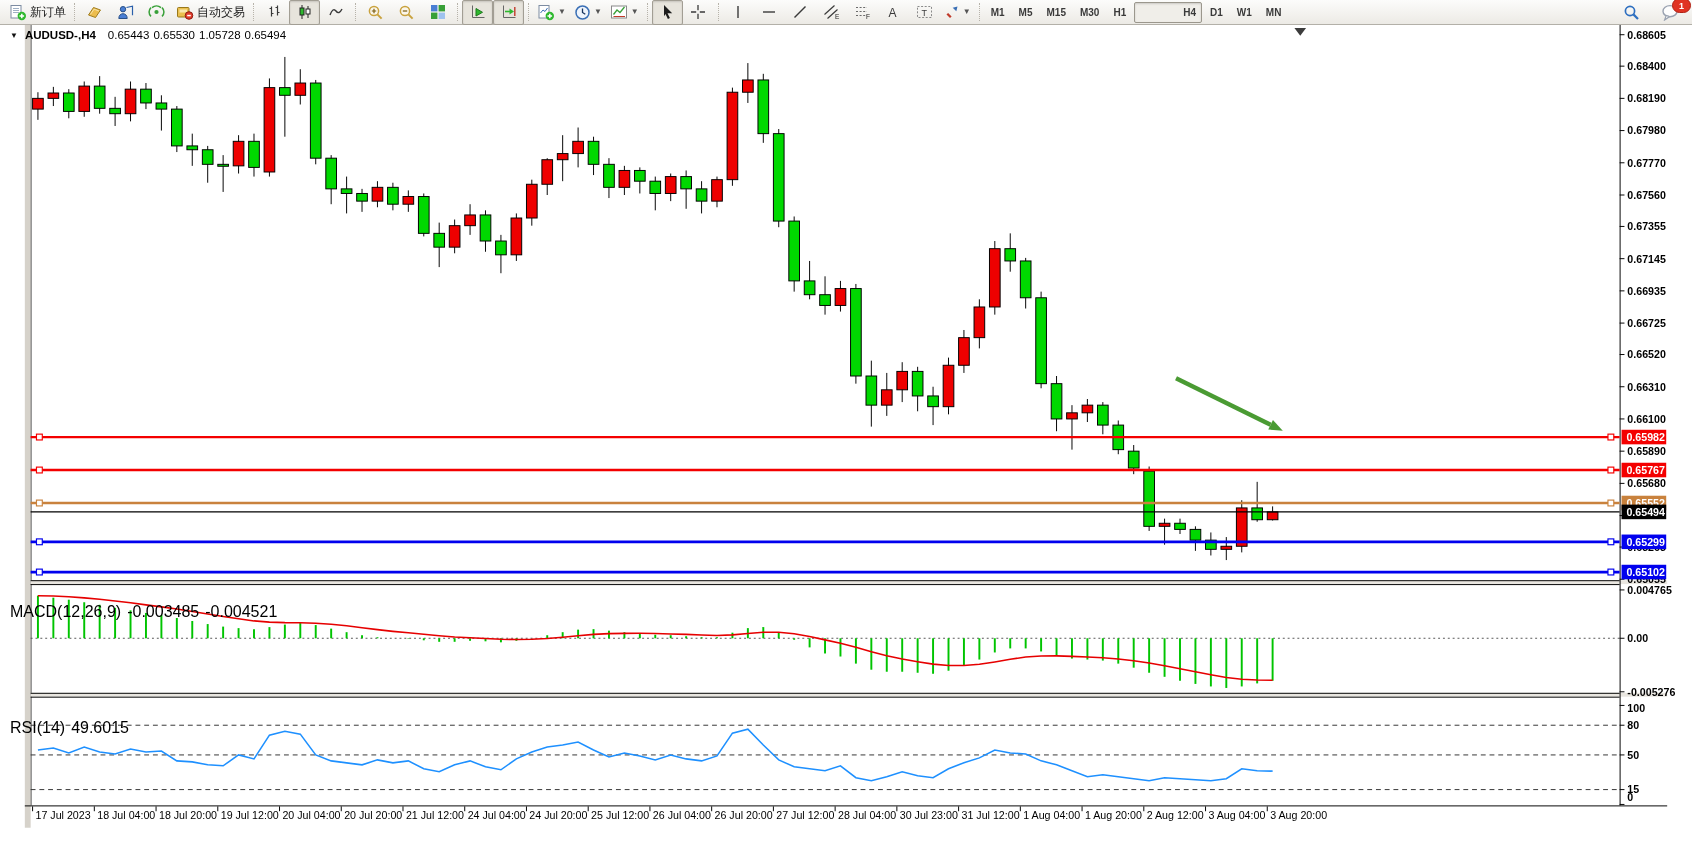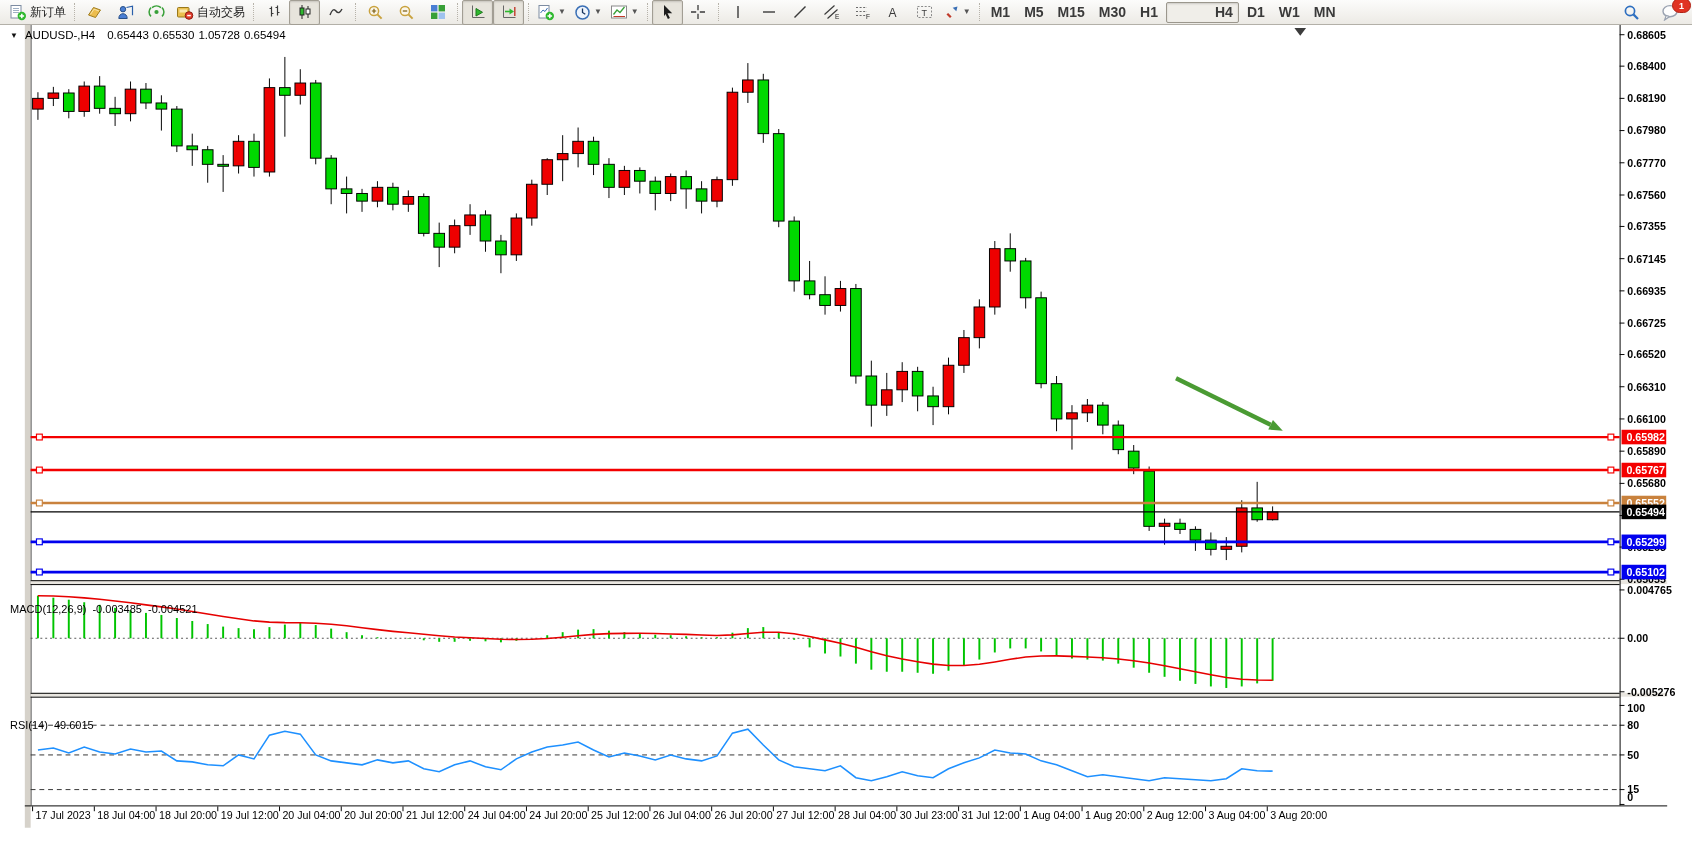--- a/index.html
+++ b/index.html
@@ -10,33 +10,33 @@
            background:linear-gradient(#fcfcfb,#eceae5);border-bottom:1px solid #b3b0a8;
            display:flex;align-items:center;padding-left:5px;}
   .tb-btn{height:21px;min-width:23px;display:flex;align-items:center;justify-content:center;
           gap:3px;padding:1px 3px;border:1px solid transparent;border-radius:2px;
           font-size:12px;color:#1c1c1c;cursor:default;flex:0 0 auto;}
   .tb-btn.active{background:#e7e4dc;border-color:#a29e94;box-shadow:inset 0 1px 2px rgba(0,0,0,.14);}
   .tb-btn svg{display:block;}
   .tb-sep{width:0;height:18px;border-left:1px dotted #b7b3aa;margin:0 4px;flex:0 0 auto;}
   .tb-caret{font-size:8px;color:#555;line-height:1;}
   .tf-btn{height:19px;padding:0 5px;margin:0 1px;display:flex;align-items:center;justify-content:center;
-          font-size:14px;font-weight:700;color:#3a3a3a;border:1px solid transparent;border-radius:2px;}
+          font-size:10px;font-weight:700;color:#3a3a3a;border:1px solid transparent;border-radius:2px;}
   .tf-btn.active{background:#f0eee9;border-color:#9b978d;box-shadow:inset 0 1px 2px rgba(0,0,0,.15);padding-left:48px;}
   #tb-right{position:absolute;right:6px;top:1px;height:23px;display:flex;align-items:center;gap:8px;}
   #notif-wrap{position:relative;}
   #notif-badge{position:absolute;top:-3px;right:-6px;min-width:13px;height:13px;border-radius:8px;
                background:#e03323;color:#fff;font-size:9px;font-weight:700;display:flex;
                align-items:center;justify-content:center;padding:0 2px;border:1px solid #b02114;}
   
   #chart-title{position:absolute;left:10px;top:29px;display:flex;align-items:center;gap:4px;
                font-size:11.5px;color:#000;}
   #chart-title .tri{font-size:8px;color:#111;margin-right:3px;}
-  #chart-title .sym{margin-right:8px;}
-  #macd-label,#rsi-label{position:absolute;left:10px;font-size:11px;color:#000;display:flex;gap:6px;}
+  #chart-title .sym{margin-right:8px;font-weight:bold;}
+  #macd-label,#rsi-label{position:absolute;left:10px;font-size:16px;color:#000;display:flex;gap:6px;}
   #macd-label{top:603px;}
   #rsi-label{top:719px;justify-content:space-between;}
   #chart-svg{position:absolute;left:0;top:25px;}
   svg text{font-family:"Liberation Sans",sans-serif;}
 </style>
 </head>
 <body>
 <div id="app">
 
 <div id="toolbar">

